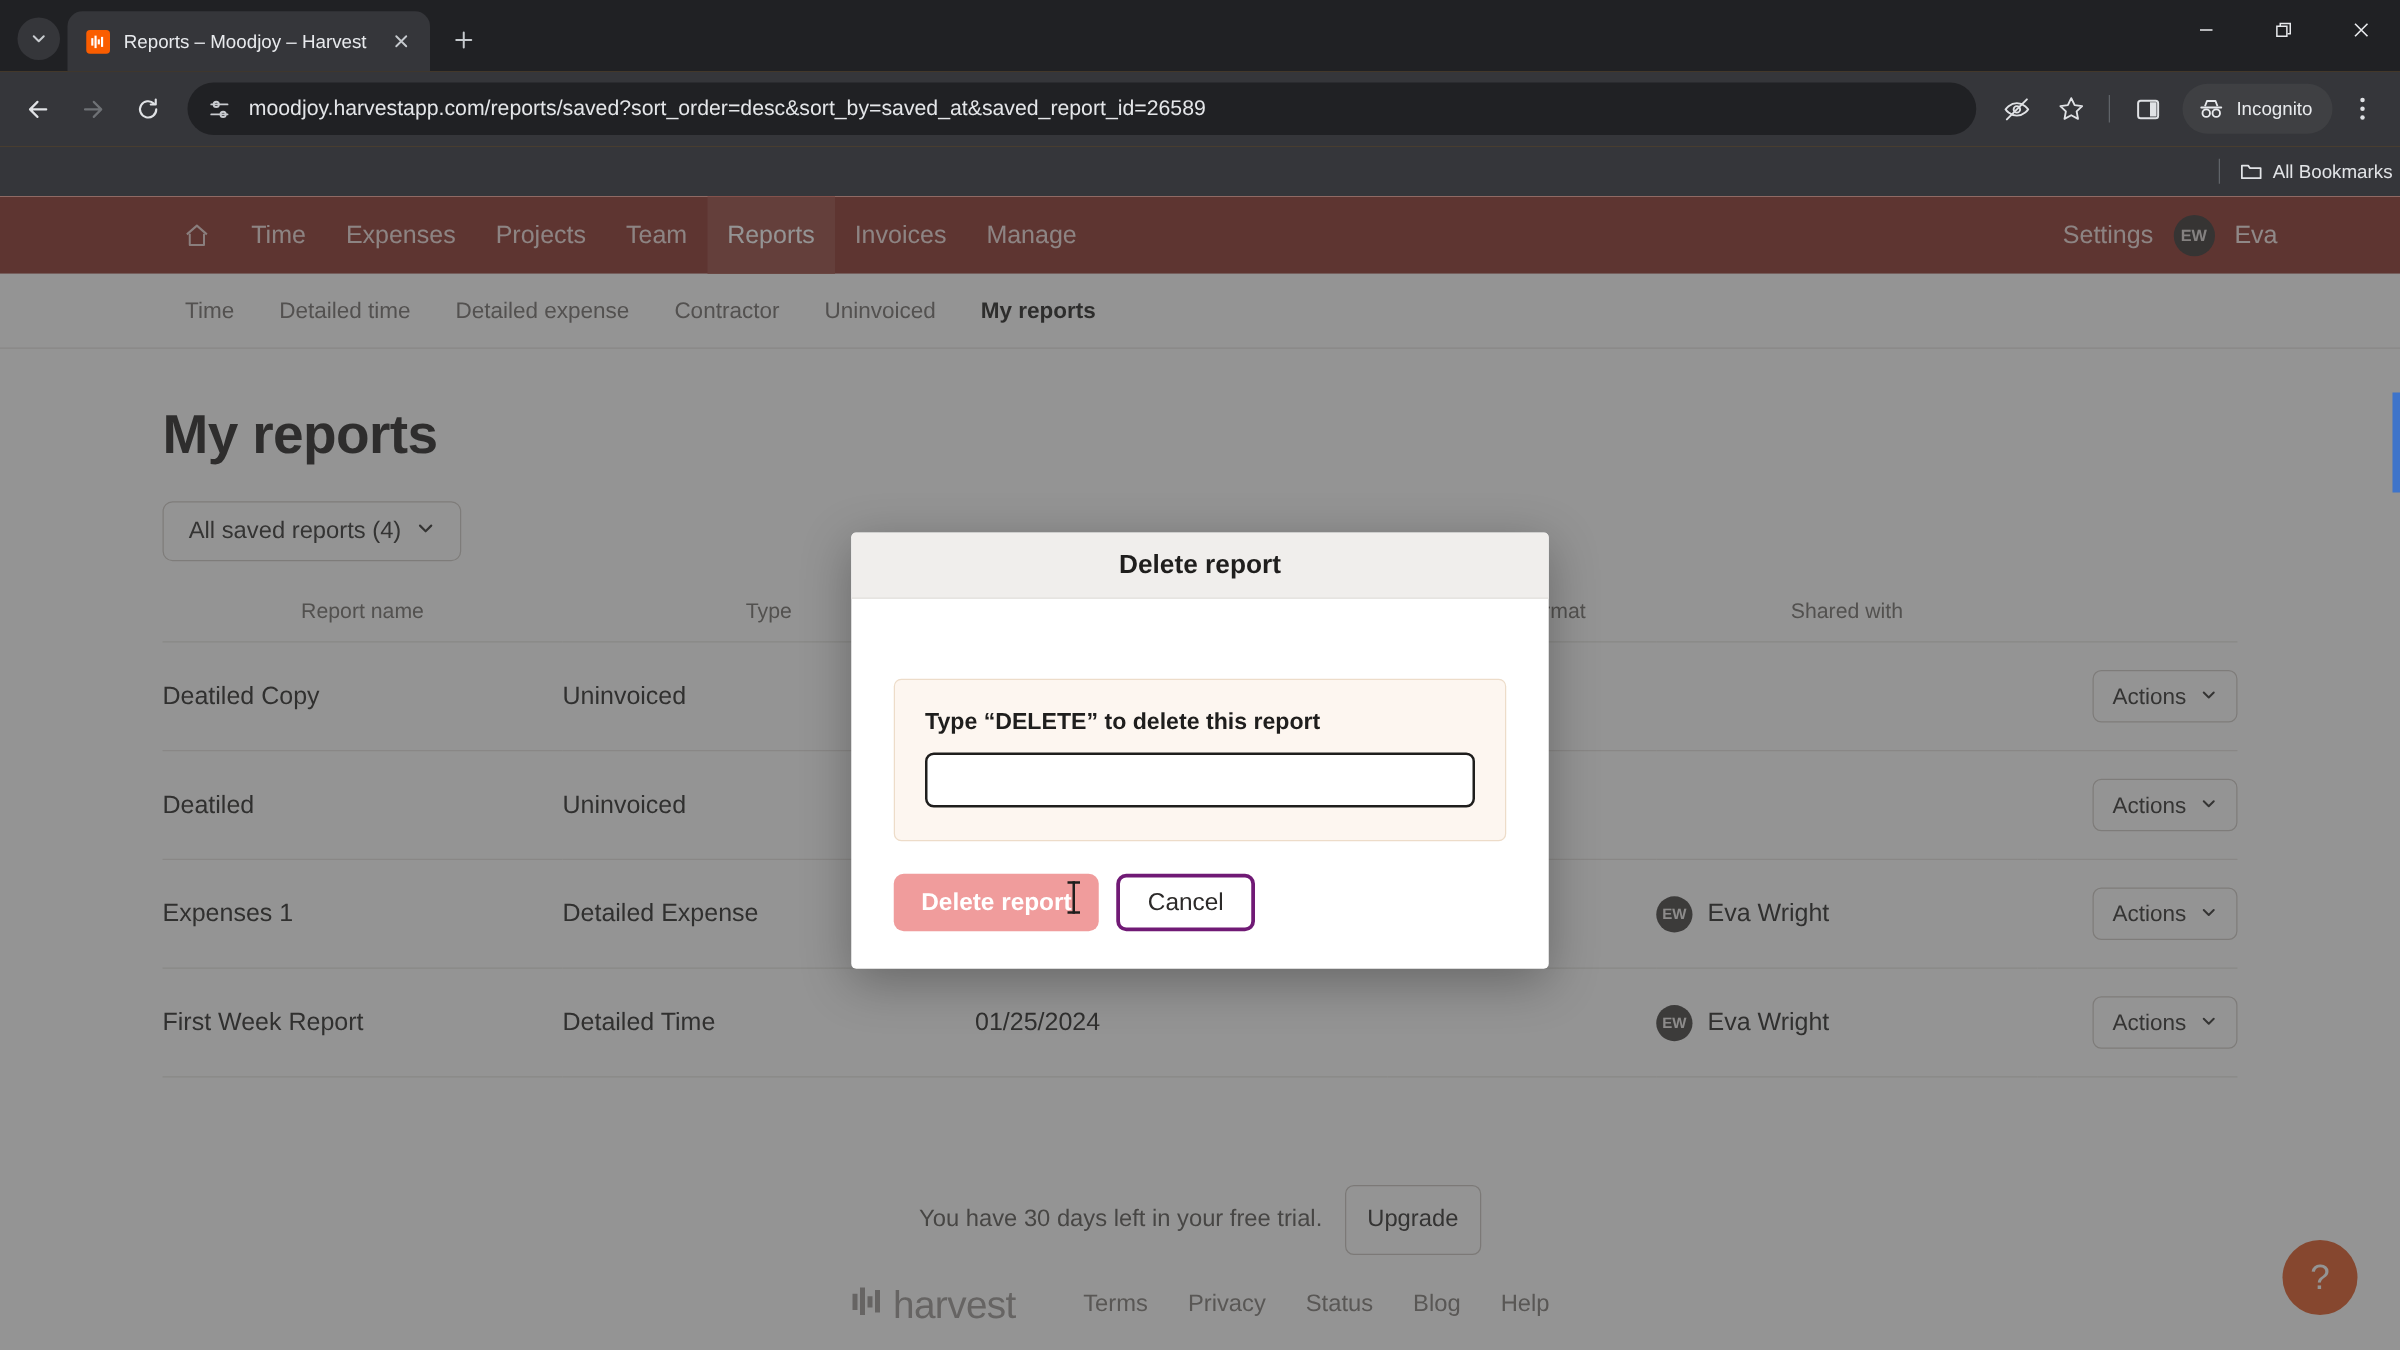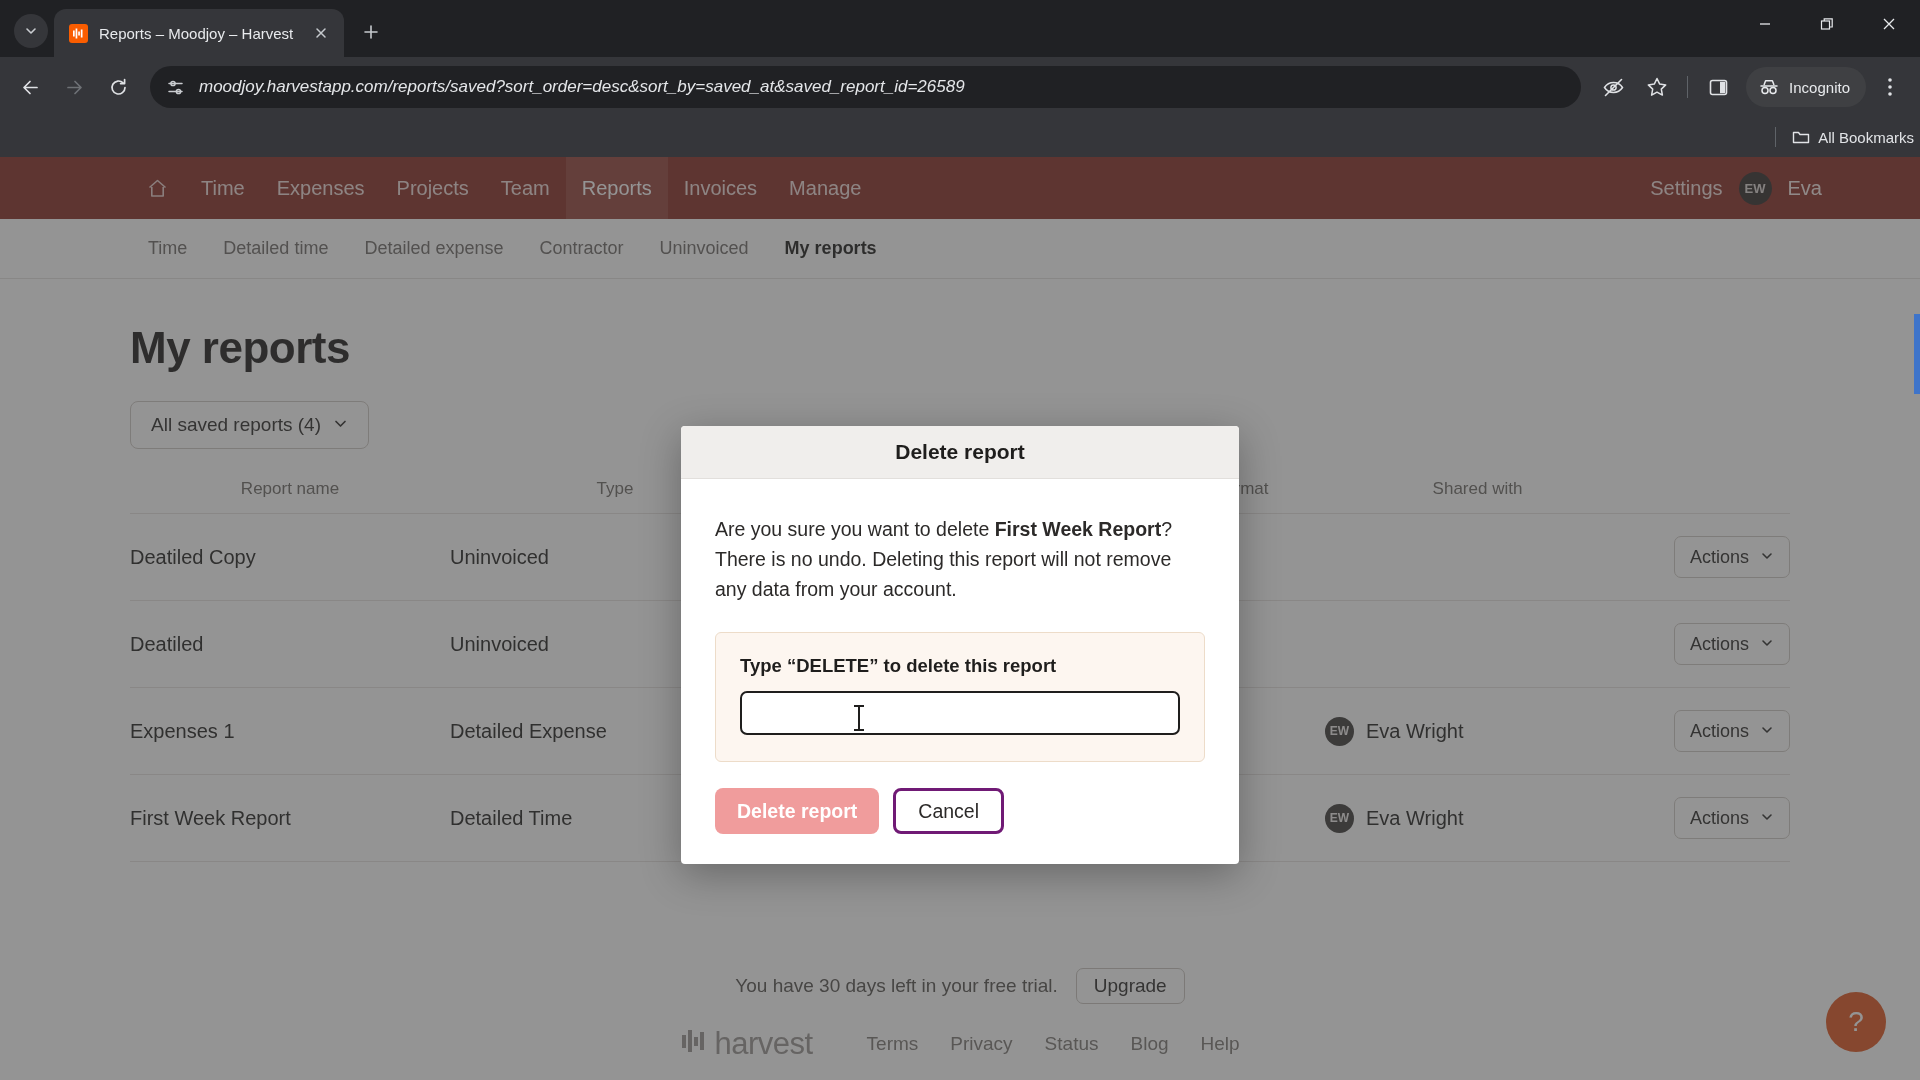--- a/index.html
+++ b/index.html
@@ -67,21 +67,21 @@
     color: #e0e2e5; flex: none;
   }
   .tb-icon.disabled { color: #6e7175; }
   .omnibox {
     flex: 1; height: 42px; background: #202124; border-radius: 21px;
     display: flex; align-items: center; padding: 0 16px; gap: 14px;
     margin: 0 8px; min-width: 0;
   }
   .omni-url {
     color: #e4e6e9; font-size: 17px; white-space: nowrap;
-    overflow: hidden; text-overflow: ellipsis; font-style: italic;
+    overflow: hidden; text-overflow: ellipsis;
   }
   .incognito-pill {
     height: 40px; border-radius: 20px; background: #3f4043;
     display: flex; align-items: center; gap: 9px; padding: 0 16px 0 12px;
     color: #e8eaed; font-size: 15px; flex: none; margin-left: 4px;
   }
   .tb-sep { width: 1px; height: 22px; background: #5f6368; margin: 0 6px; flex: none; }
 
   .bookmarkbar {
     height: 40px; background: #35363a;
@@ -176,21 +176,21 @@
   .chev { display: inline-block; }
 
   
   .hv-footer { position: absolute; left: 0; right: 0; bottom: 0; padding-bottom: 18px; }
   .trial-row {
     display: flex; align-items: center; justify-content: center; gap: 18px;
     color: #55524f; font-size: 19px; margin-bottom: 22px;
   }
   .upgrade-btn {
     border: 1px solid #c9c4bf; border-radius: 7px; background: #fff;
-    height: 36px; padding: 0 17px; color: #2c2a29; font-size: 19px;
+    height: 56px; padding: 0 17px; color: #2c2a29; font-size: 19px;
     display: inline-flex; align-items: center;
   }
   .footer-links {
     display: flex; align-items: center; justify-content: center; gap: 32px;
     color: #7c7874; font-size: 19px;
   }
   .hv-logo { display: flex; align-items: flex-start; gap: 0; margin-right: 22px; }
   .hv-logo-text { font-size: 31px; color: #9a9693; letter-spacing: -0.5px; }
   .help-fab {
     position: absolute; right: 34px; bottom: 28px;
@@ -536,23 +536,20 @@
       <div class="help-fab">
         <span>?</span>
       </div>
     </div>
 
     <div class="scrim"></div>
 
     <div class="modal">
       <div class="modal-head">Delete report</div>
       <div class="modal-body">
-        <p class="modal-text">
-          <span>Are you sure you want to delete </span><b>First Week Report</b><span>? There is no undo. Deleting this report will not remove any data from your account.</span>
-        </p>
 
         <div class="confirm-box">
           <div class="confirm-label">Type “DELETE” to delete this report</div>
           <input class="confirm-input" type="text" placeholder="" style="">
         </div>
 
         <div class="modal-actions">
           <button class="btn-danger">Delete report</button>
           <button class="btn-plain">Cancel</button>
         </div>

